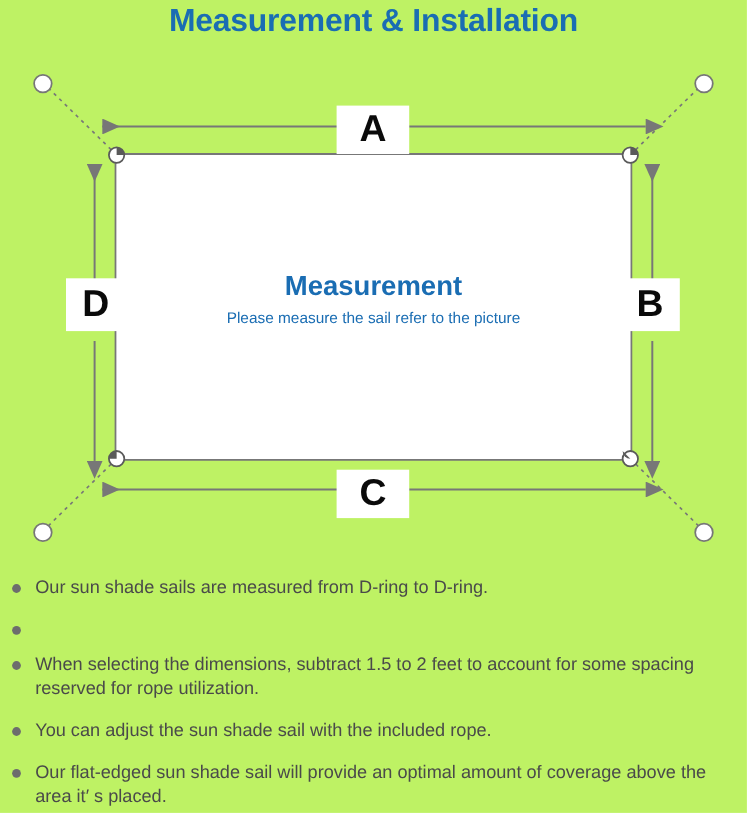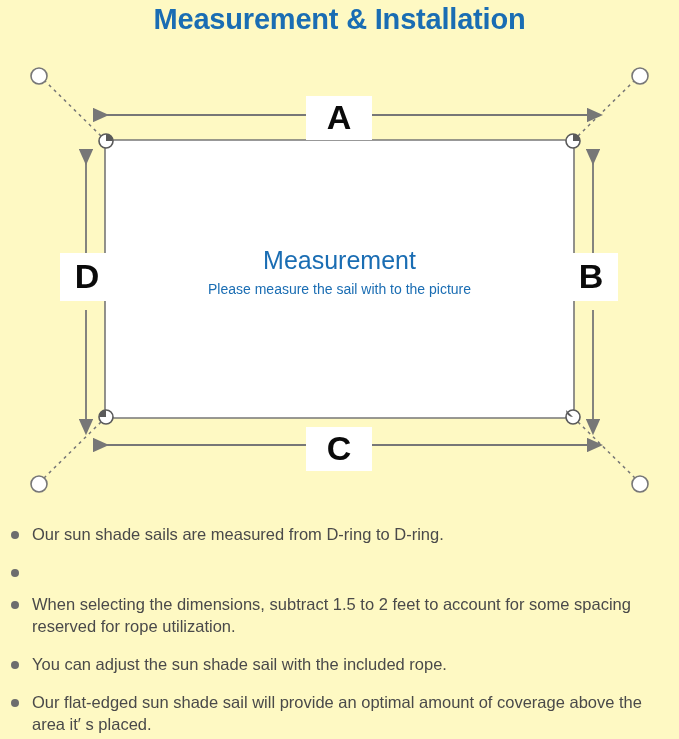--- a/index.html
+++ b/index.html
@@ -12,21 +12,21 @@
     height: 739px;
     font-family: "Liberation Sans", sans-serif;
     color: #3f3f3f;
     overflow: hidden;
     position: relative;
   }
   #page {
     position: relative;
     width: 679px;
     height: 739px;
-    background: #fef9c3;
+    background: #bef264;
   }
 
   
   .title {
     position: absolute;
     top: 0px;
     left: 0;
     width: 679px;
     text-align: center;
     font-size: 29px;
@@ -53,21 +53,21 @@
   .sail-label {
     position: absolute;
     left: 105px;
     top: 196px;
     width: 469px;
     text-align: center;
     pointer-events: none;
   }
   .sail-label .main {
     font-size: 25px;
-    font-weight: normal;
+    font-weight: bold;
     color: #1a6db3;
     line-height: 32px;
     white-space: nowrap;
   }
   .sail-label .sub {
     font-size: 14px;
     font-weight: normal;
     color: #1a6db3;
     line-height: 22px;
     margin-top: 2px;
@@ -208,21 +208,21 @@
       </g>
 
       <g stroke="#777777" stroke-width="1.8" fill="none">
         <line x1="593" y1="210" x2="593" y2="101" marker-end="url(#arrL)"></line>
         <line x1="593" y1="262" x2="593" y2="371" marker-end="url(#arrR)"></line>
       </g>
     </svg>
 
     <div class="sail-label">
       <div class="main">Measurement</div>
-      <div class="sub">Please measure the sail with to the picture</div>
+      <div class="sub">Please measure the sail refer to the picture</div>
     </div>
 
     <div class="dim-letter dim-a">A</div>
     <div class="dim-letter dim-b">B</div>
     <div class="dim-letter dim-c">C</div>
     <div class="dim-letter dim-d">D</div>
   </div>
 
   <div class="notes">
     <div class="note-row">

